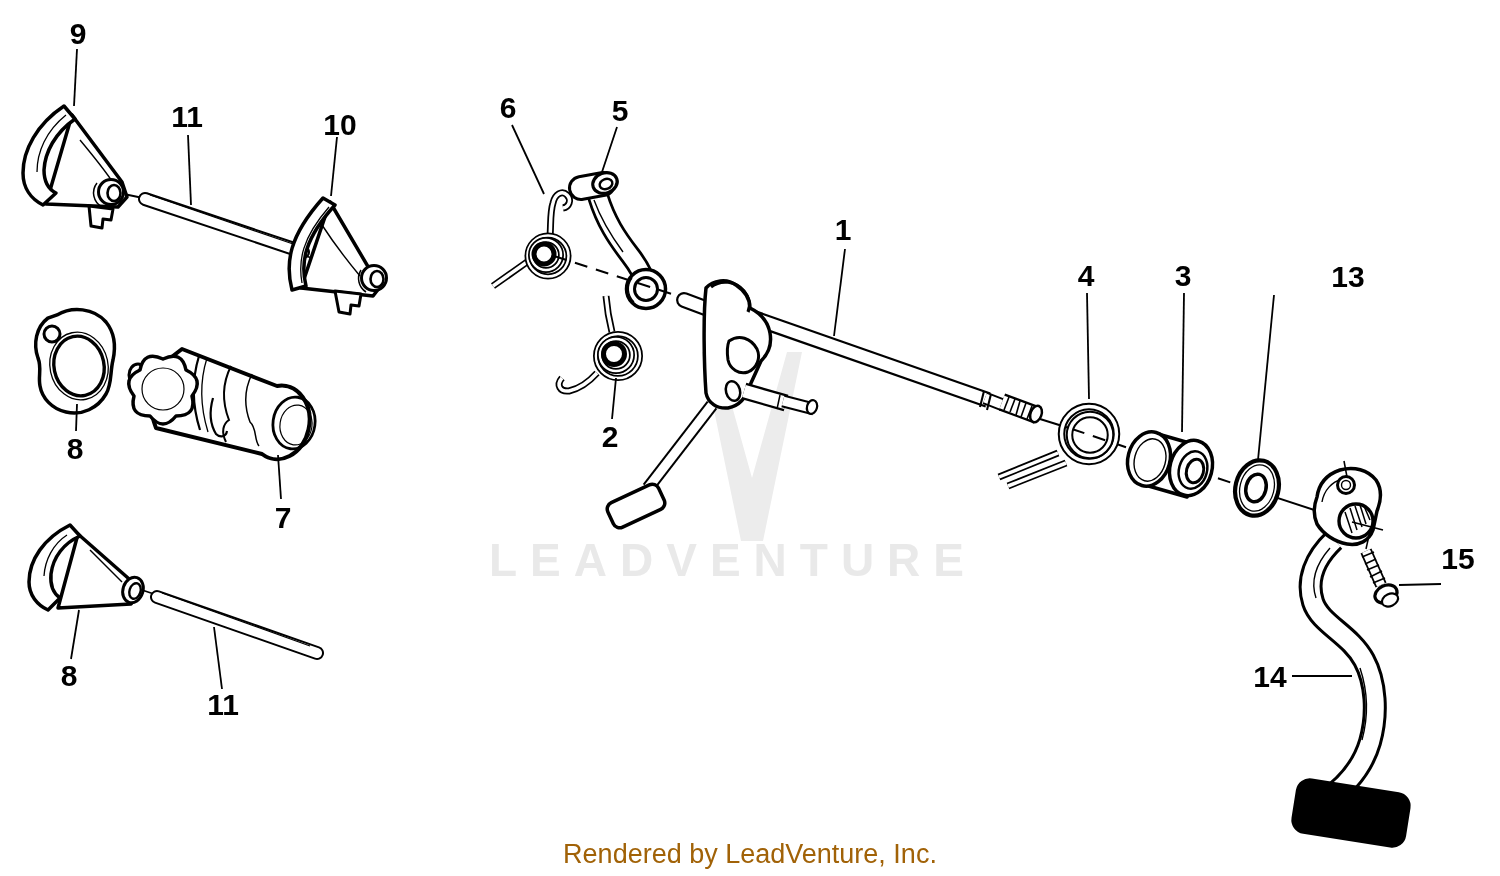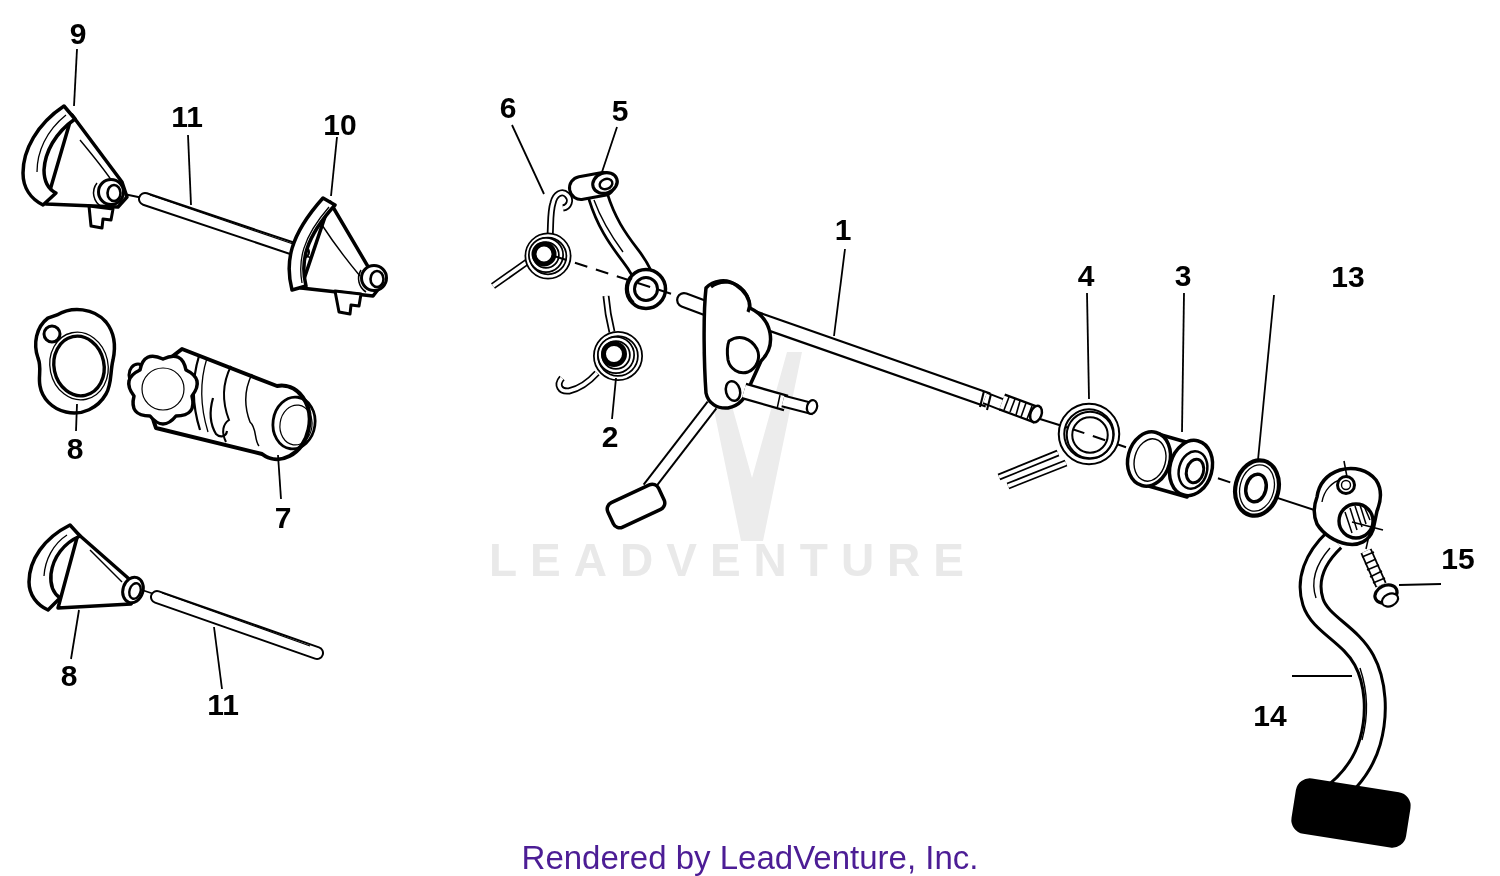--- a/index.html
+++ b/index.html
@@ -12,21 +12,21 @@
     position:absolute;left:489px;top:533px;z-index:1;
     font-size:46px;font-weight:bold;letter-spacing:13px;color:#e9e9e9;
     white-space:nowrap;user-select:none;
   }
   .part-label{
     position:absolute;z-index:3;transform:translate(-50%,-50%);
     font-weight:bold;font-size:30px;color:#000;line-height:1;white-space:nowrap;
   }
   .footer-credit{
     position:absolute;z-index:3;left:750px;top:839px;transform:translateX(-50%);
-    font-size:33px;color:#4c1d95;white-space:nowrap;letter-spacing:0px;
+    font-size:27px;color:#a16207;white-space:nowrap;letter-spacing:0px;
   }
 </style>
 </head>
 <body>
 
 <div class="stage">
 
   <div class="watermark-text">LEADVENTURE</div>
 
   <svg width="1500" height="876" viewBox="0 0 1500 876">
@@ -277,16 +277,16 @@
   <div class="part-label" style="left:843px;top:230px">1</div>
   <div class="part-label" style="left:1086px;top:276px">4</div>
   <div class="part-label" style="left:1183px;top:276px">3</div>
   <div class="part-label" style="left:1348px;top:277px">13</div>
   <div class="part-label" style="left:75px;top:449px">8</div>
   <div class="part-label" style="left:283px;top:518px">7</div>
   <div class="part-label" style="left:610px;top:437px">2</div>
   <div class="part-label" style="left:69px;top:676px">8</div>
   <div class="part-label" style="left:223px;top:705px">11</div>
   <div class="part-label" style="left:1458px;top:559px">15</div>
-  <div class="part-label" style="left:1270px;top:716px">14</div>
+  <div class="part-label" style="left:1270px;top:677px">14</div>
 
   <div class="footer-credit">Rendered by LeadVenture, Inc.</div>
 </div>
 
 </body></html>

